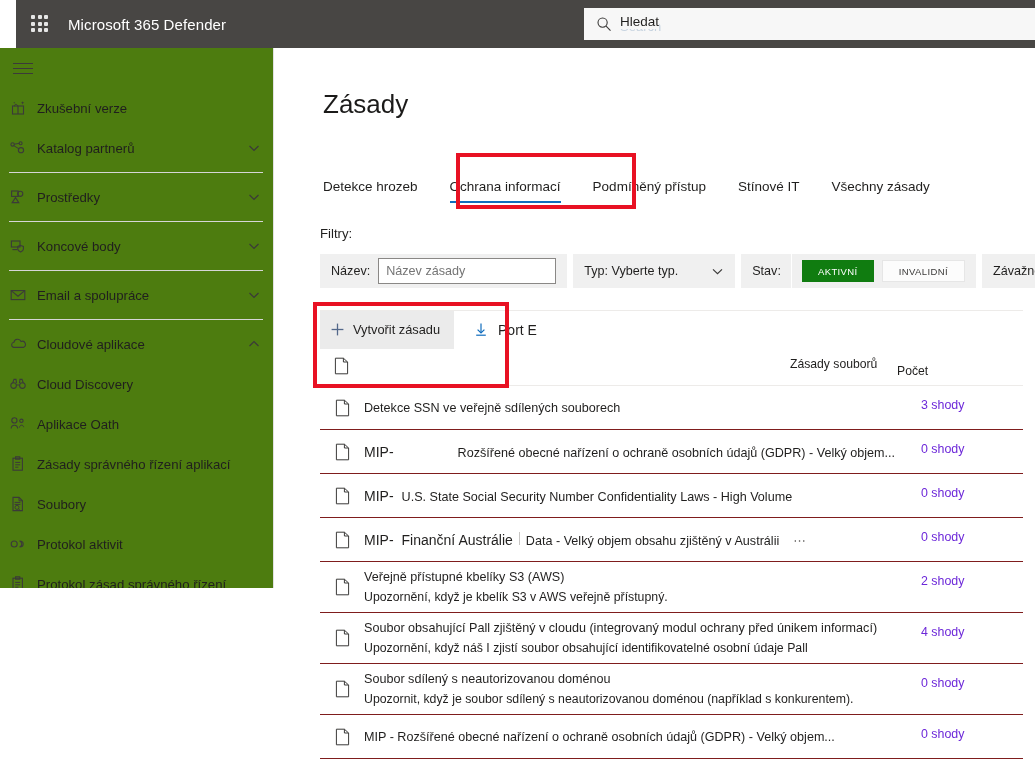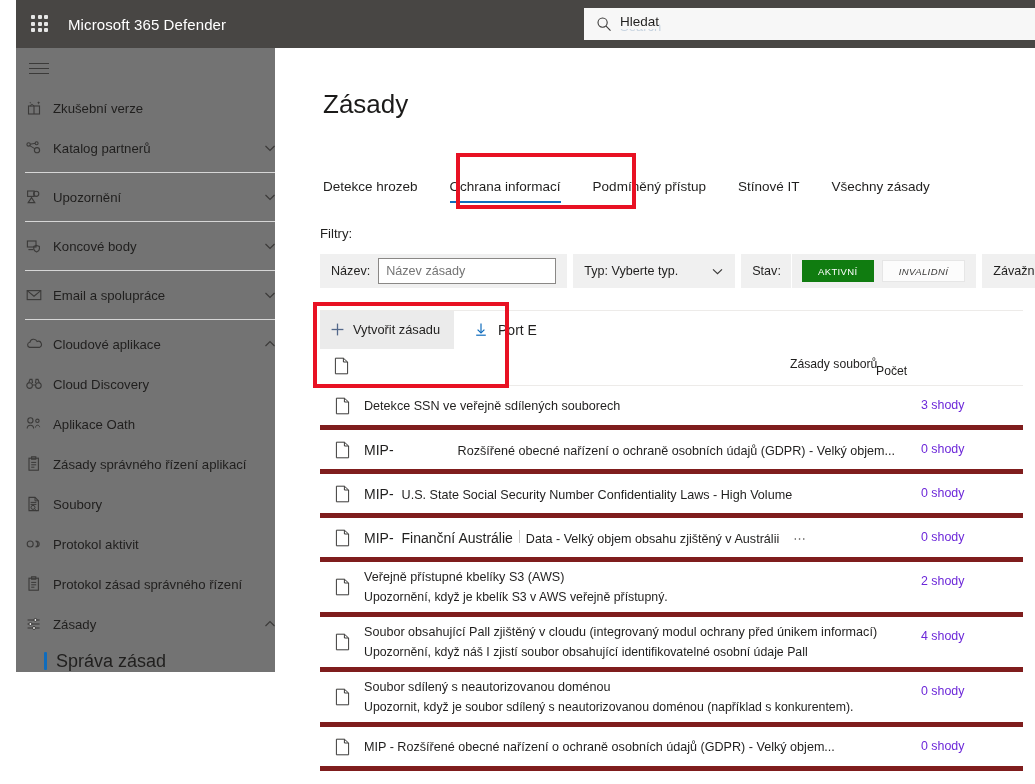--- a/index.html
+++ b/index.html
@@ -60,25 +60,24 @@
   .search-ph {
     position: absolute; left: 0; top: 6px;
     font-size: 13.5px; color: #201f1e;
     white-space: nowrap;
     background: linear-gradient(#f7f7f7,#f7f7f7);
   }
 
   
   .nav {
     position: absolute; left: 0; top: 48px;
-    width: 274px; height: 624px;
-    background: #737373;
+    width: 274px; height: 540px;
+    background: #4d7c0f;
     border-right: 1px solid #e1e1e1;
     overflow: hidden;
-    margin-left: 16px;
   }
   .hamburger {
     height: 40px; display: flex; align-items: center;
     padding-left: 13px; cursor: pointer;
   }
   .hamburger span {
     display:block; width: 20px; height: 11px;
     border-top: 1.6px solid #3b3a39;
     border-bottom: 1.6px solid #3b3a39;
     position: relative;
@@ -180,21 +179,21 @@
   }
   .chip.type { width: 162px; justify-content: space-between; cursor:pointer; }
   .chip .sep-v { width:1px; background:#ffffff; align-self:stretch; margin:0 10px; }
   .pill {
     height: 22px; min-width: 62px;
     display: flex; align-items: center; justify-content: center;
     font-size: 9.5px; letter-spacing: .4px;
     cursor: pointer; padding: 0 16px;
   }
   .pill.on  { background: #107c10; color: #ffffff; }
-  .pill.off { background: #fcfcfc; color: #3b3a39; border: 1px solid #e6e6e6; margin-left: 8px; font-style: italic; }
+  .pill.off { background: #fcfcfc; color: #3b3a39; border: 1px solid #e6e6e6; margin-left: 8px; }
 
   
   .cmdbar {
     position: absolute; left: 45px; top: 262px;
     width: 703px; height: 38px;
     border-top: 1px solid #edebe9;
     display: flex; align-items: center;
   }
   .cmd-btn {
     height: 38px; display: flex; align-items: center;
@@ -215,29 +214,29 @@
     position: absolute; left: 45px; top: 300px;
     width: 703px; height: 38px;
     border-bottom: 1px solid #edebe9;
   }
   .thead .fileico { position:absolute; left: 14px; top: 9px; }
   .thead .col-pol {
     position: absolute; left: 470px; top: 9px;
     font-size: 12.2px; color: #201f1e; white-space: nowrap;
   }
   .thead .col-cnt {
-    position: absolute; left: 556px; top: 16px;
+    position: absolute; left: 577px; top: 16px;
     font-size: 12.2px; color: #201f1e; white-space: nowrap;
   }
 
   
   .rows { position: absolute; left: 45px; top: 338px; width: 703px; }
   .row {
     position: relative;
-    border-bottom: 5px solid #7f1d1d;
+    border-bottom: 1px solid #7f1d1d;
     display: flex; align-items: center;
     min-height: 44px;
     cursor: pointer;
   }
   .row .ico { width: 44px; flex: none; display:flex; justify-content:center; align-items:center; }
   .row .body { flex: 1; min-width: 0; padding: 8px 0; }
   .r-line { display: flex; align-items: baseline; white-space: nowrap; }
   .r-prefix { font-size: 14px; color:#201f1e; }
   .r-gap-a { display:inline-block; width: 64px; }
   .r-gap-b { display:inline-block; width: 8px; }
@@ -325,21 +324,21 @@
 
   <div class="nav-group">
     <div class="nav-item">
       <span class="nav-ico">
         <svg width="18" height="18" viewBox="0 0 18 18">
             <rect x="2.6" y="3" width="6.6" height="5.4" fill="none" stroke="#3b3a39" stroke-width="1.1"></rect>
             <circle cx="11.2" cy="5.8" r="2.6" fill="none" stroke="#3b3a39" stroke-width="1.1"></circle>
             <path d="M3.2 14.6l3.3-5 3.3 5z" fill="none" stroke="#3b3a39" stroke-width="1.1"></path>
           </svg>
       </span>
-      <span class="nav-lbl">Upozornění</span>
+      <span class="nav-lbl">Prostředky</span>
       <svg class="chev" width="14" height="14" viewBox="0 0 14 14">
           <polyline points="2.5,5 7,9.4 11.5,5" fill="none" stroke="#3b3a39" stroke-width="1.2"></polyline>
         </svg>
     </div>
   </div>
 
   <div class="nav-sep"></div>
 
   <div class="nav-group">
     <div class="nav-item">

